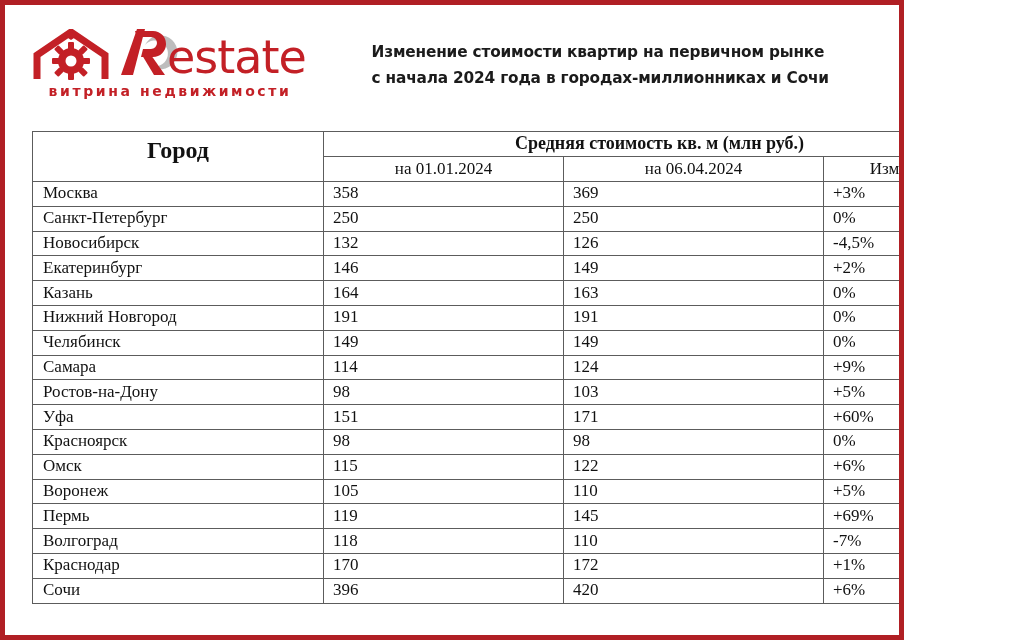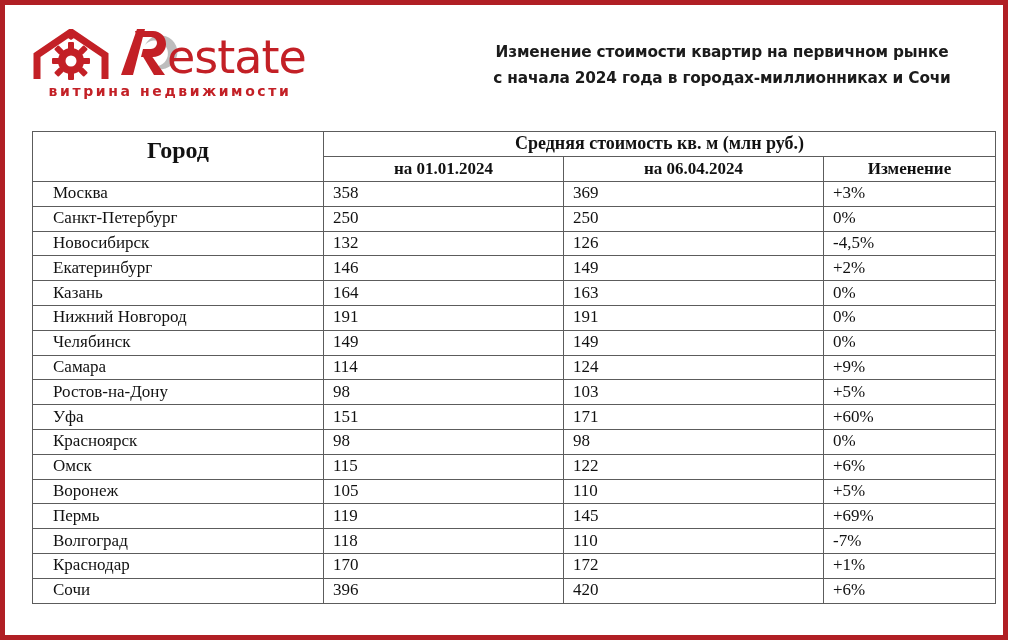--- a/index.html
+++ b/index.html
@@ -13,21 +13,21 @@
     overflow: hidden;
     background: #ffffff;
     font-family: "Liberation Serif", "DejaVu Serif", serif;
     -webkit-font-smoothing: antialiased;
   }
 
   
   .page {
     position: relative;
     box-sizing: border-box;
-    width: 1008px;
+    width: 904px;
     height: 640px;
     background: #84cc16;
     border: 5px solid #b01f24;
     overflow: hidden;
   }
   .page-inner {
     position: relative;
     box-sizing: border-box;
     width: 100%;
     height: 100%;
@@ -83,21 +83,20 @@
     color: #c32026;
     white-space: nowrap;
   }
 
   
   .title-block {
     position: absolute;
     right: 16px;
     top: 34px;
     width: 530px;
-    text-align: center;
     font-family: "DejaVu Sans", "Liberation Sans", sans-serif;
     font-weight: 700;
     font-size: 16.5px;
     line-height: 26px;
     color: #1b1b1b;
     letter-spacing: -0.2px;
   }
   .title-line {
     display: block;
     white-space: nowrap;
@@ -144,38 +143,38 @@
   th.h-span {
     font-size: 18px;
     font-weight: 700;
     text-align: center;
     height: 25px;
     padding: 0 0 2px 0;
     box-sizing: border-box;
   }
   th.h-sub {
     font-size: 17px;
-    font-weight: 700;
+    font-weight: 400;
     text-align: center;
     height: 25px;
     padding: 0 0 0 0;
     box-sizing: border-box;
   }
 
   
   td.cell {
     font-size: 17px;
     height: 24.8px;
     padding: 0 0 1px 8px;
     line-height: 22px;
     box-sizing: border-box;
     white-space: nowrap;
     overflow: hidden;
   }
-  td.city   { padding-left: 20px; }
+  td.city   { padding-left: 10px; }
   td.num    { padding-left: 9px; }
   td.delta  { padding-left: 9px; }
 </style>
 </head>
 <body>
 
 <div class="page">
   <div class="page-inner">
 
     <div class="header">

